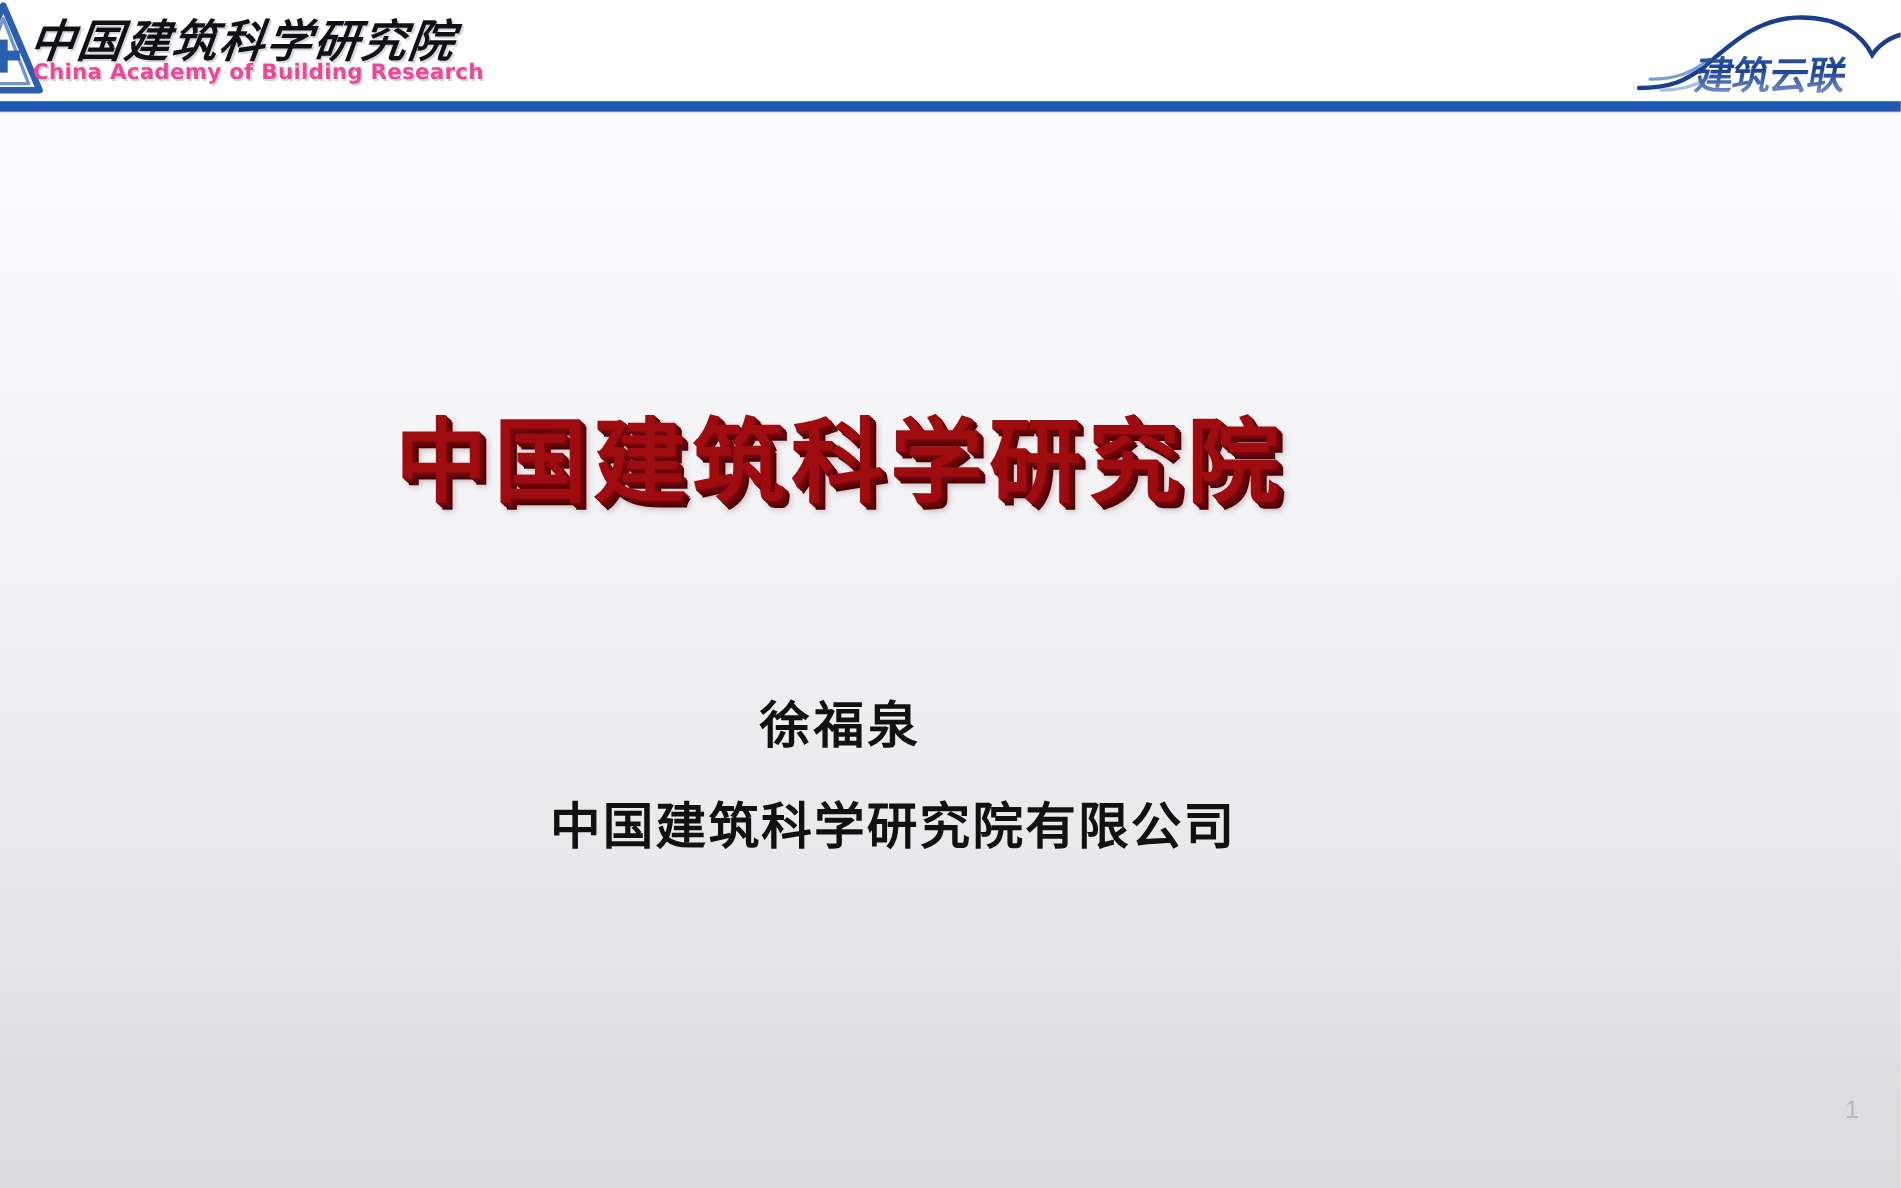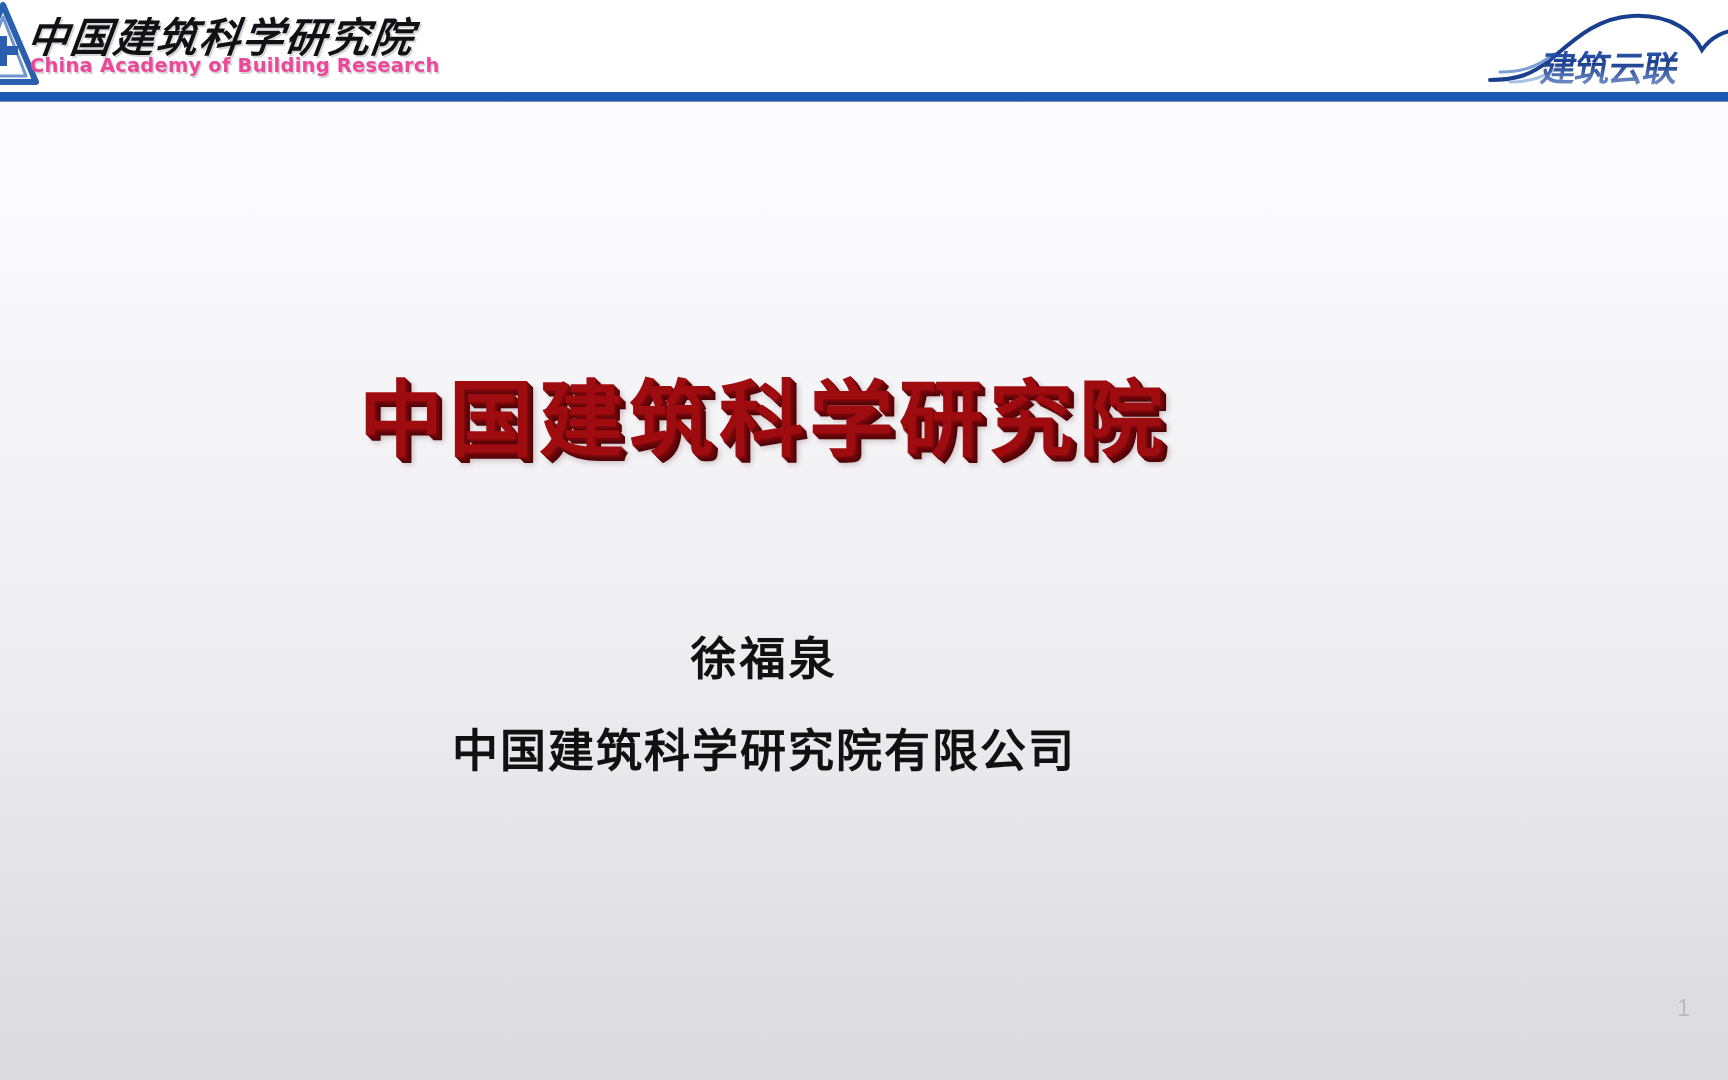--- a/index.html
+++ b/index.html
@@ -163,20 +163,21 @@
     left: 0;
     top: 714px;
     width: 1528px;
     text-align: center;
     font-family: "DejaVu Sans", "Liberation Sans", sans-serif;
     font-size: 46px;
     font-weight: 700;
     letter-spacing: 2px;
     color: #111111;
     white-space: nowrap;
+    padding-left: 48px;
   }
 
   .page-number {
     position: absolute;
     right: 38px;
     bottom: 58px;
     font-family: "Liberation Sans", "DejaVu Sans", sans-serif;
     font-size: 23px;
     font-weight: 400;
     color: #b9b9bd;

